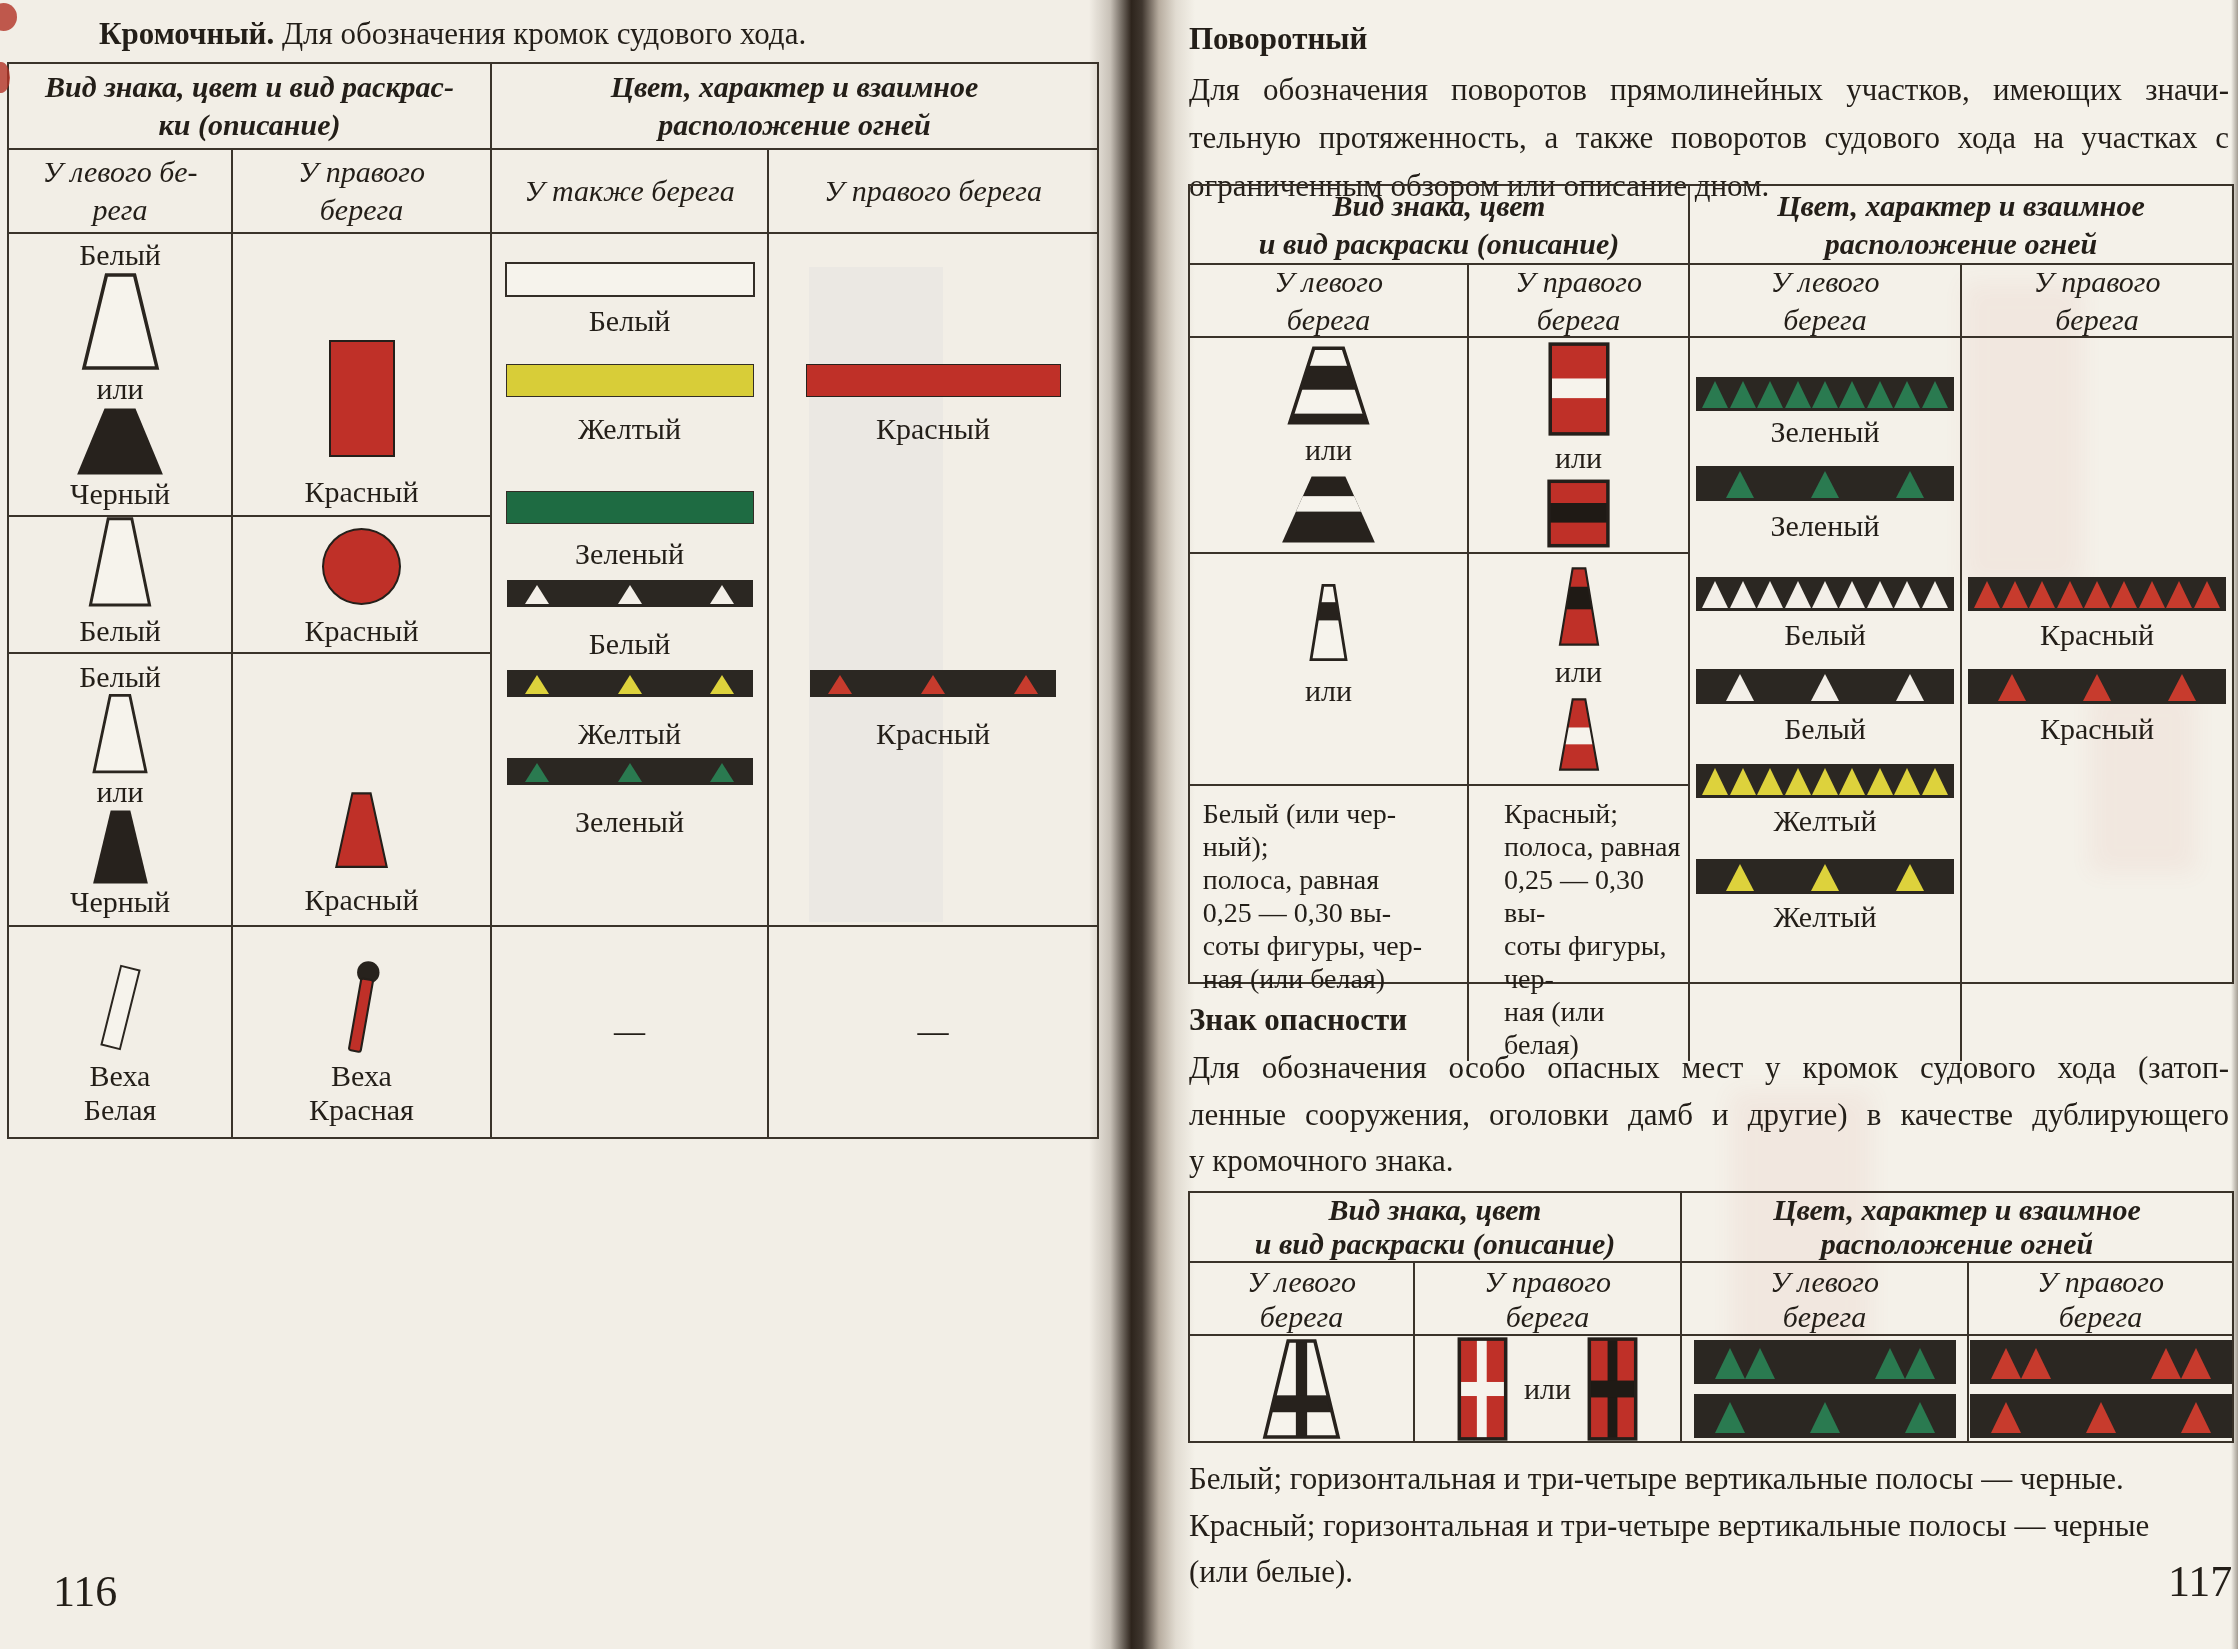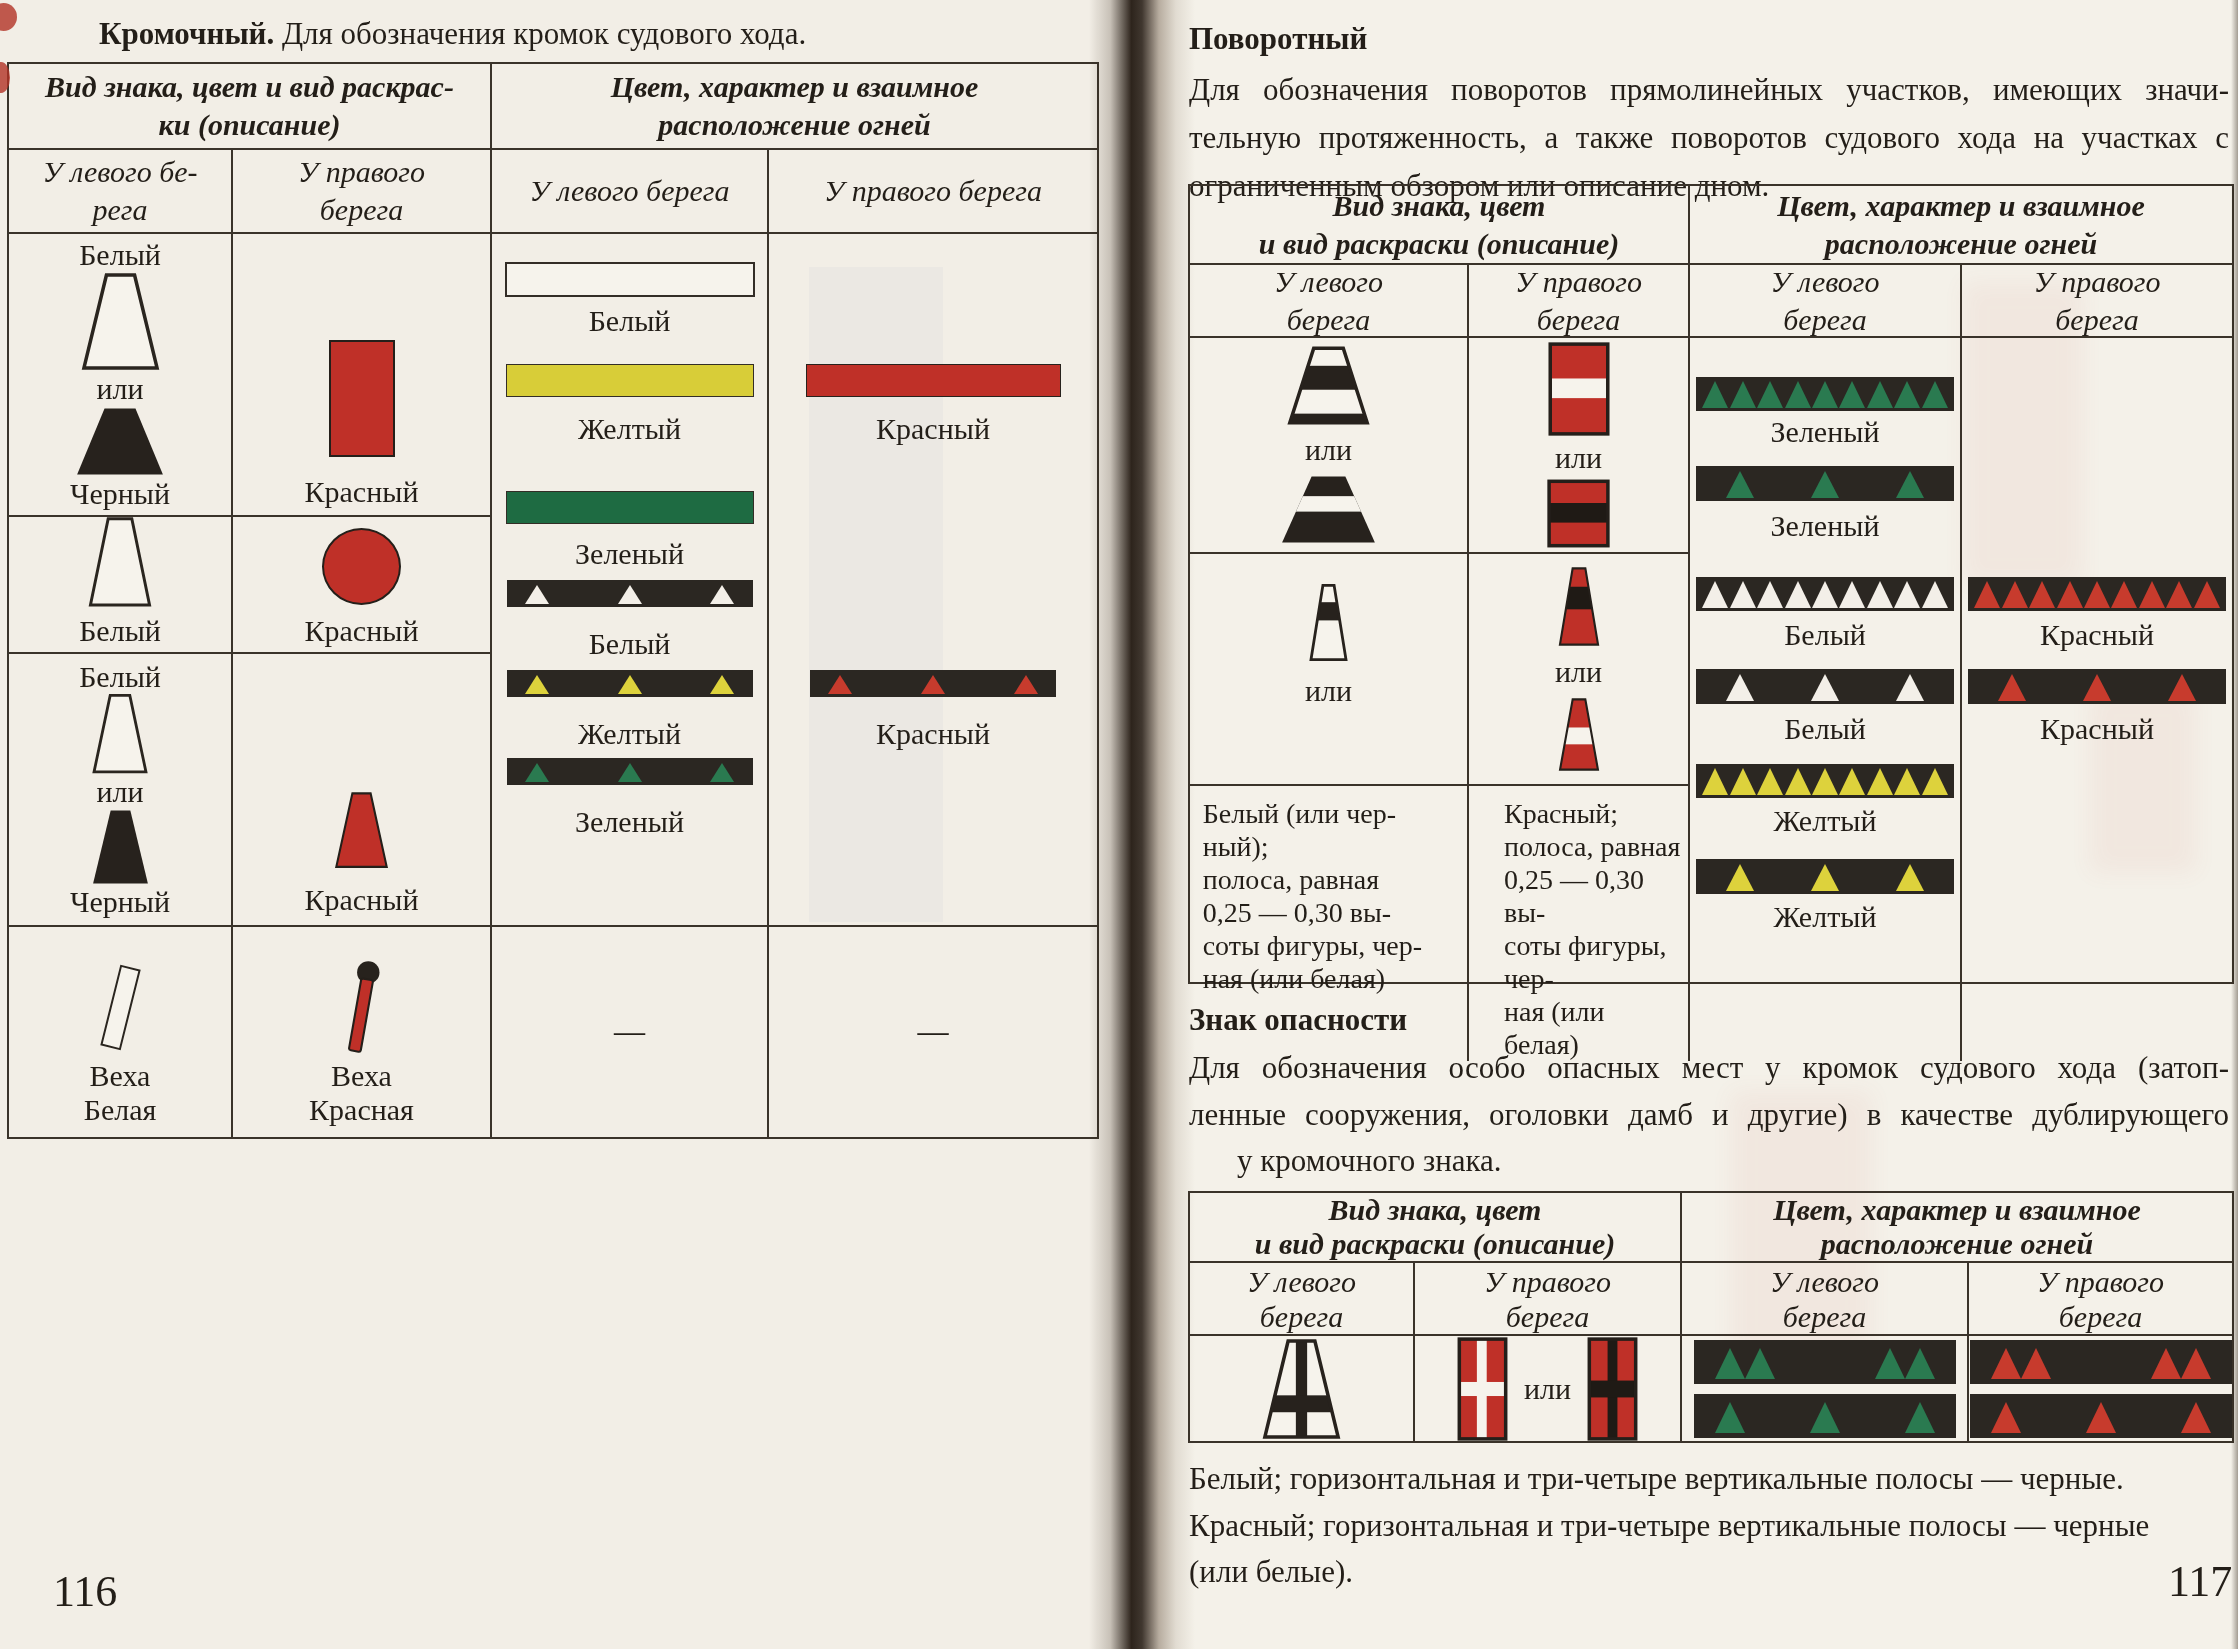--- a/index.html
+++ b/index.html
@@ -94,21 +94,21 @@
 
     <div class="cell br bb center sub" style="grid-area:2/1/3/2;">
       <div>У левого бе-</div>
       <div>рега</div>
     </div>
     <div class="cell br bb center sub" style="grid-area:2/2/3/3;">
       <div>У правого</div>
       <div>берега</div>
     </div>
     <div class="cell br bb center sub" style="grid-area:2/3/3/4;">
-      <div>У левого берега</div>
+      <div>У также берега</div>
     </div>
     <div class="cell bb center sub" style="grid-area:2/4/3/5;">
       <div>У правого берега</div>
     </div>
 
     <div class="cell br bb" style="grid-area:3/1/4/2;justify-content:space-between;padding:4.2px 0;">
       <div class="lbl">Белый</div>
       <svg width="79" height="97" viewBox="0 0 112 138">
         <polygon points="36,3 76,3 108,135 4,135" fill="#f6f3ec" stroke="#2a251f" stroke-width="5"></polygon>
       </svg>
@@ -462,21 +462,21 @@
     <div>полоса, равная</div>
     <div>0,25 — 0,30 вы-</div>
     <div>соты фигуры, чер-</div>
     <div>ная (или белая)</div>
   </div>
 </div>
 
 <div class="title-line bold" style="left:1189px;top:1002px;">Знак опасности</div>
 <div class="par-line jline" style="left:1189px;top:1047px;">Для обозначения особо опасных мест у кромок судового хода (затоп-</div>
 <div class="par-line jline" style="left:1189px;top:1094px;">ленные сооружения, оголовки дамб и другие) в качестве дублирующего</div>
-<div class="par-line" style="left:1189px;top:1140px;margin-left:48px;">у кромочного знака.</div>
+<div class="par-line" style="left:1189px;top:1140px;">у кромочного знака.</div>
 
 <div class="tbl" style="left:1188px;top:1191px;width:1042px;height:248px;
             grid-template-columns:225px 267px 287px 1fr;
             grid-template-rows:70px 73px 1fr;">
   <div class="cell br bb center th" style="grid-area:1/1/2/3;line-height:34px;">
     <div>Вид знака, цвет</div>
     <div>и вид раскраски (описание)</div>
   </div>
   <div class="cell bb center th" style="grid-area:1/3/2/5;line-height:34px;">
     <div>Цвет, характер и взаимное</div>

